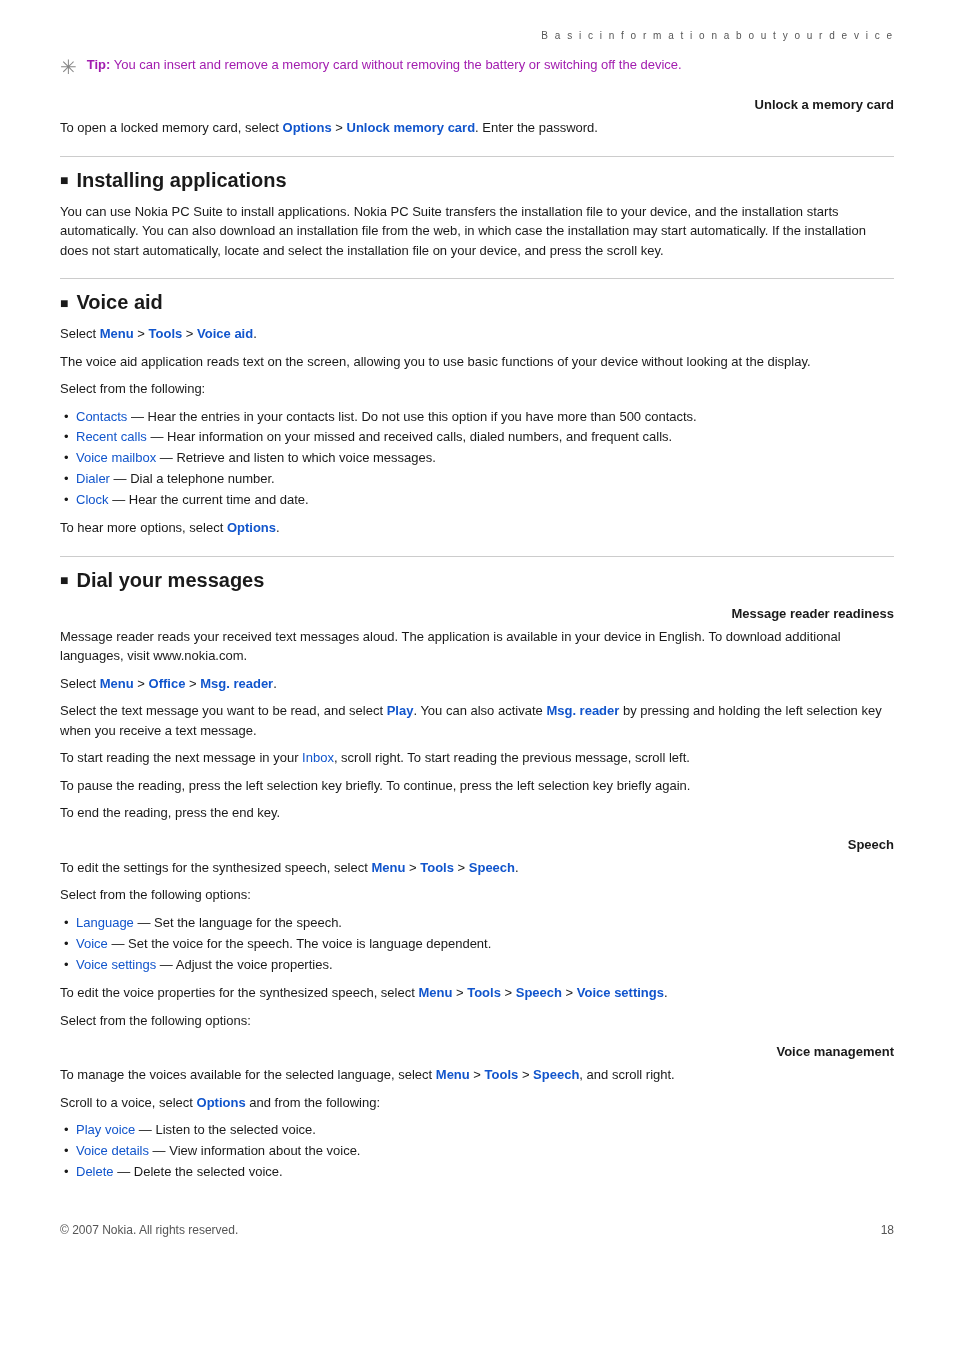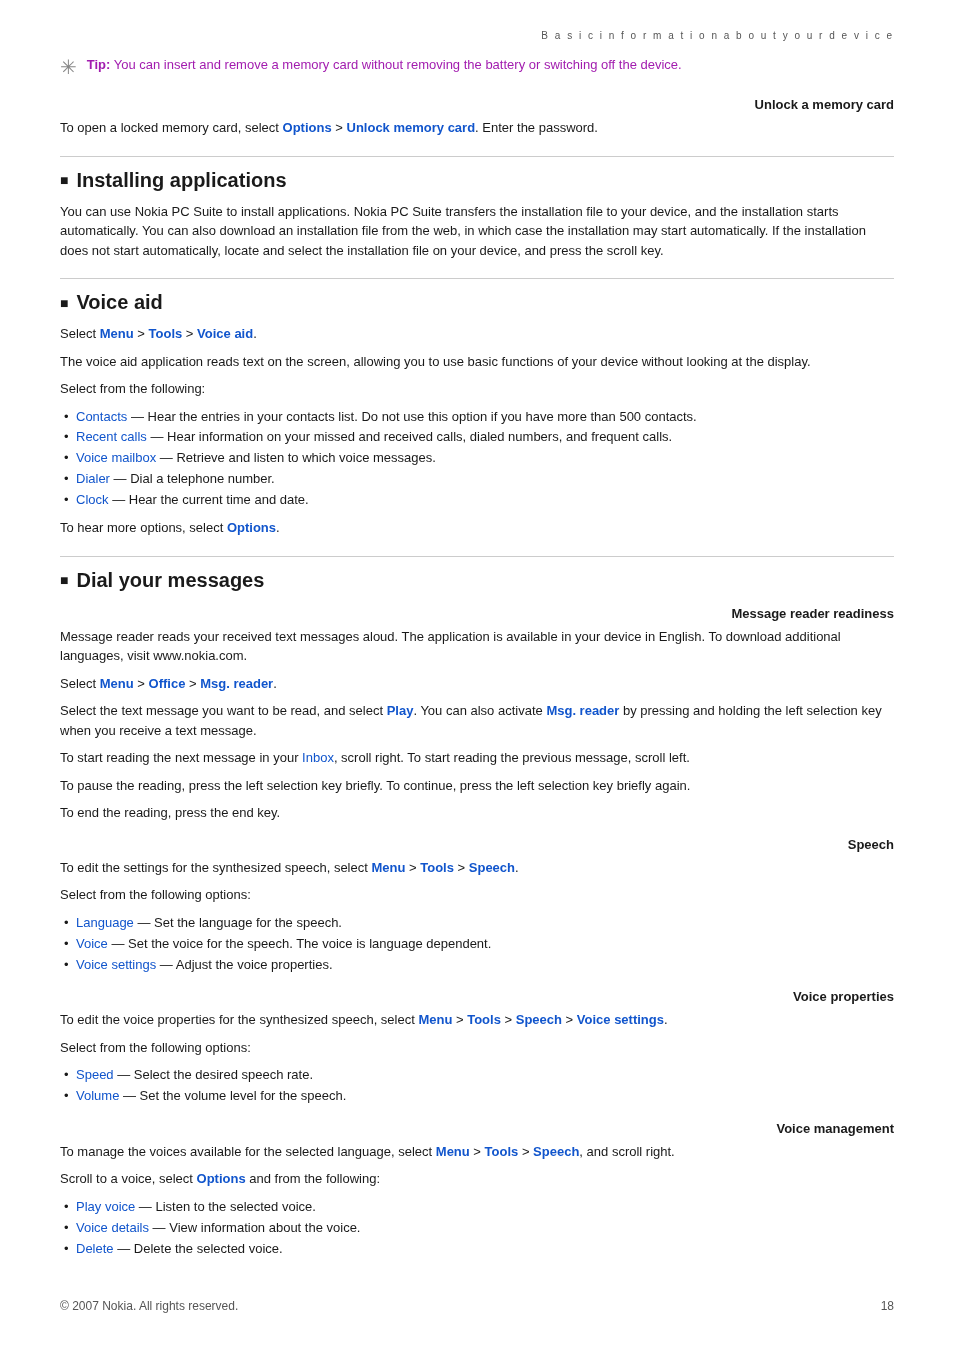--- a/index.html
+++ b/index.html
@@ -180,29 +180,24 @@
   <p>
     <span>To edit the settings for the synthesized speech, select </span><a class="link-bold">Menu</a><span> &gt; </span><a class="link-bold">Tools</a><span> &gt; </span><a class="link-bold">Speech</a><span>.</span>
   </p>
   <p>Select from the following options:</p>
   <ul class="bullet-list">
     <li><a class="link">Language</a><span> — Set the language for the speech.</span></li>
     <li><a class="link">Voice</a><span> — Set the voice for the speech. The voice is language dependent.</span></li>
     <li><a class="link">Voice settings</a><span> — Adjust the voice properties.</span></li>
   </ul>
 
-  <h3 class="subsection-title">Voice properties</h3>
   <p>
     <span>To edit the voice properties for the synthesized speech, select </span><a class="link-bold">Menu</a><span> &gt; </span><a class="link-bold">Tools</a><span> &gt; </span><a class="link-bold">Speech</a><span> &gt; </span><a class="link-bold">Voice settings</a><span>.</span>
   </p>
   <p>Select from the following options:</p>
-  <ul class="bullet-list">
-    <li><a class="link">Speed</a><span> — Select the desired speech rate.</span></li>
-    <li><a class="link">Volume</a><span> — Set the volume level for the speech.</span></li>
-  </ul>
 
   <h3 class="subsection-title">Voice management</h3>
   <p>
     <span>To manage the voices available for the selected language, select </span><a class="link-bold">Menu</a><span> &gt; </span><a class="link-bold">Tools</a><span> &gt; </span><a class="link-bold">Speech</a><span>, and scroll right.</span>
   </p>
   <p>
     <span>Scroll to a voice, select </span><a class="link-bold">Options</a><span> and from the following:</span>
   </p>
   <ul class="bullet-list">
     <li><a class="link">Play voice</a><span> — Listen to the selected voice.</span></li>

